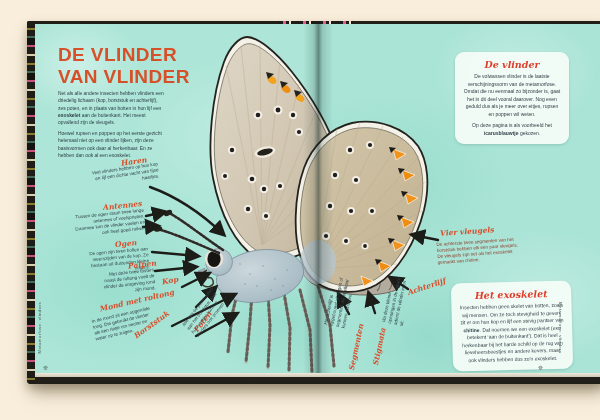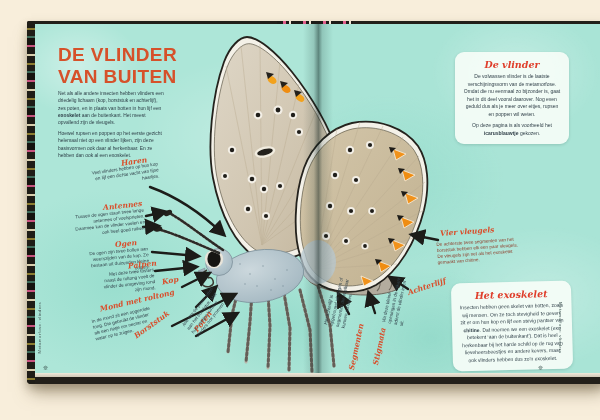--- a/index.html
+++ b/index.html
@@ -320,21 +320,21 @@
           <path d="M161,312 L201,290" marker-end="url(#ah)"></path>
           <path d="M403,216 L378,211" marker-end="url(#ah)"></path>
           <path d="M373,265 L356,254" marker-end="url(#ah)"></path>
           <path d="M314,290 L304,271" marker-end="url(#ah)"></path>
           <path d="M340,289 L334,270" marker-end="url(#ah)"></path>
         </g>
       </svg>
 
       <div class="title">
         <div>DE VLINDER</div>
-        <div>VAN BUITEN</div>
+        <div>VAN VLINDER</div>
       </div>
       <div class="intro">
         <p><span>Net als alle andere insecten hebben vlinders een driedelig lichaam (kop, borststuk en achterlijf), zes poten, en in plaats van botten in hun lijf een </span><b>exoskelet</b><span> aan de buitenkant. Het meest opvallend zijn de vleugels.</span></p>
         <p>Hoewel rupsen en poppen op het eerste gezicht helemaal niet op een vlinder lijken, zijn deze basisvormen ook daar al herkenbaar. En ze hebben dan ook al een exoskelet.</p>
       </div>
 
       <div class="script-label" style="left:86px;top:133px;transform:rotate(-8deg);">Haren</div>
       <div class="tiny rtxt" style="left:56px;top:142px;width:68px;transform:rotate(-8deg);">Veel vlinders hebben op hun kop en lijf een dichte vacht van fijne haartjes.</div>
 
       <div class="script-label" style="left:68px;top:177px;transform:rotate(-6deg);">Antennes</div>

